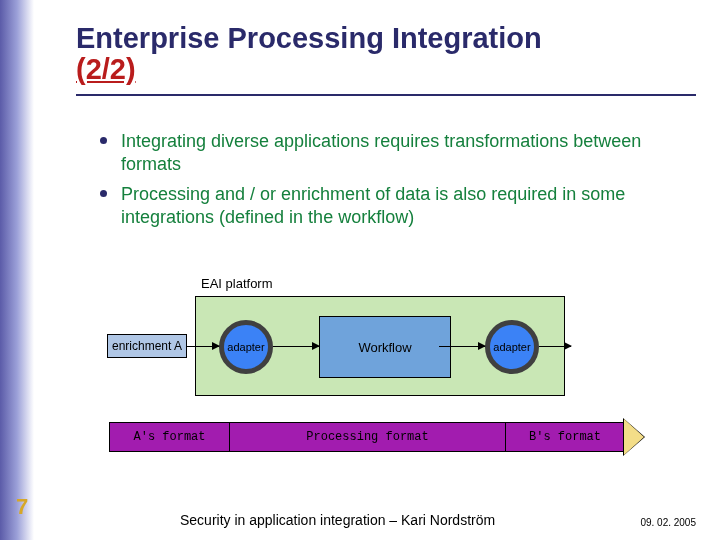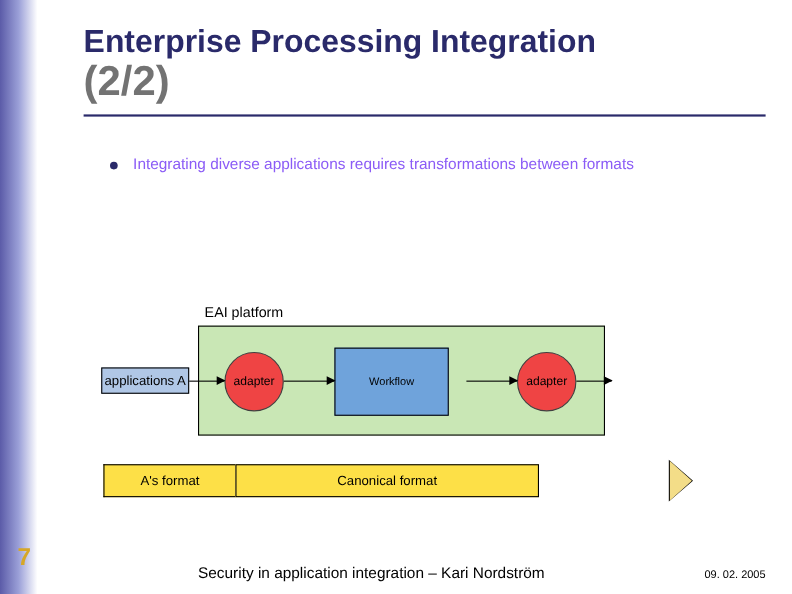--- a/index.html
+++ b/index.html
@@ -22,45 +22,46 @@
     left: 76px;
     top: 22px;
     width: 620px;
   }
   .title {
     font-size: 29px;
     font-weight: bold;
     color: #2a2a6a;
   }
   .title-counter {
-    font-size: 38px;
+    font-size: 29px;
     font-weight: bold;
-    color: #737373;
+    color: #b91c1c;
     margin-top: -2px;
+    text-decoration: underline;
   }
   .title-rule {
     height: 2px;
     background: #2a2a6a;
     margin-top: 8px;
     width: 620px;
   }
   .bullets { margin-top: 34px; padding-left: 24px; }
   .bullet-row { display: flex; align-items: flex-start; margin-bottom: 6px; }
   .bullet-dot {
     width: 7px; height: 7px; border-radius: 50%;
     background: #2a2a6a;
     margin-right: 14px;
     margin-top: 7px;
     flex-shrink: 0;
   }
-  .bullet-text { font-size: 14px; color: #8b5cf6; line-height: 1.3; }
+  .bullet-text { font-size: 18px; color: #15803d; line-height: 1.3; }
 
   .diagram {
     position: absolute;
-    left: 100px;
+    left: 115px;
     top: 276px;
     width: 530px;
     height: 200px;
   }
   .eai-label {
     position: absolute;
     left: 86px; top: 0;
     font-size: 13px; color: #000;
   }
   .eai-box {
@@ -74,43 +75,43 @@
     position: absolute;
     width: 80px; height: 24px;
     background: #b0c7e6;
     border: 1px solid #000;
     font-size: 12px;
     display: flex; align-items: center; justify-content: center;
   }
   .node-adapter {
     position: absolute;
     width: 54px; height: 54px;
-    background: #ef4444;
-    border: 1px solid #404040;
+    background: #3b82f6;
+    border: 5px solid #404040;
     border-radius: 50%;
     font-size: 11px;
     display: flex; align-items: center; justify-content: center;
   }
   .node-workflow {
     position: absolute;
-    width: 104px; height: 62px;
+    width: 132px; height: 62px;
     background: #6fa3db;
     border: 1px solid #000;
-    font-size: 10px;
+    font-size: 13px;
     display: flex; align-items: center; justify-content: center;
   }
   .format-arrow {
     position: absolute;
     top: 146px;
     left: -6px;
     width: 536px;
     height: 30px;
   }
   .fmt-row { position:absolute; top:0; left:0; width:516px; height:30px; display:flex; }
-  .fmt-box { height: 30px; background: #fde047; border: 1px solid #000; border-right:none; font-size: 12px; display:flex; align-items:center; justify-content:center; }
+  .fmt-box { height: 30px; background: #a21caf; border: 1px solid #000; border-right:none; font-size: 12px; display:flex; align-items:center; justify-content:center;font-family:Liberation Mono, monospace; }
   .fmt-box:last-child { border-right:1px solid #000; }
   .fmt-arrowhead {
     position:absolute; left:515px; top:-3px;
     width:0; height:0;
     border-top: 18px solid transparent;
     border-bottom: 18px solid transparent;
     border-left: 20px solid #f3dd88;
   }
   .fmt-arrowhead-border {
     position:absolute; left:514px; top:-4px;
@@ -154,41 +155,46 @@
 <div class="content">
   <div class="title">Enterprise Processing Integration</div>
   <div class="title-counter">(2/2)</div>
   <div class="title-rule"></div>
 
   <div class="bullets">
     <div class="bullet-row">
       <div class="bullet-dot"></div>
       <div class="bullet-text">Integrating diverse applications requires transformations between formats</div>
     </div>
+    <div class="bullet-row">
+      <div class="bullet-dot"></div>
+      <div class="bullet-text">Processing and / or enrichment of data is also required in some integrations (defined in the workflow)</div>
+    </div>
   </div>
 </div>
 
 <div class="diagram">
   <div class="eai-label">EAI platform</div>
   <div class="eai-box"></div>
 
-  <div class="node-app" style="left:-8px; top:58px;">applications A</div>
+  <div class="node-app" style="left:-8px; top:58px;">enrichment A</div>
   <div class="node-adapter" style="left:104px; top:44px;">adapter</div>
   <div class="node-workflow" style="left:204px; top:40px;">Workflow</div>
   <div class="node-adapter" style="left:370px; top:44px;">adapter</div>
 
   <div class="arrow" style="left:72px; top:70px; width:32px;"></div>
   <div class="arrow" style="left:158px; top:70px; width:46px;"></div>
   <div class="arrow" style="left:324px; top:70px; width:46px;"></div>
   <div class="arrow" style="left:424px; top:70px; width:32px;"></div>
 
   <div class="format-arrow">
     <div class="fmt-row">
       <div class="fmt-box" style="width:120px;">A's format</div>
-      <div class="fmt-box" style="width:276px;">Canonical format</div>
+      <div class="fmt-box" style="width:276px;">Processing format</div>
+      <div class="fmt-box" style="width:120px;">B's format</div>
     </div>
     <div class="fmt-arrowhead-border"></div>
     <div class="fmt-arrowhead"></div>
   </div>
 </div>
 
 <div class="page-num">7</div>
 <div class="footer-left">Security in application integration – Kari Nordström</div>
 <div class="footer-right">09. 02. 2005</div>
 

